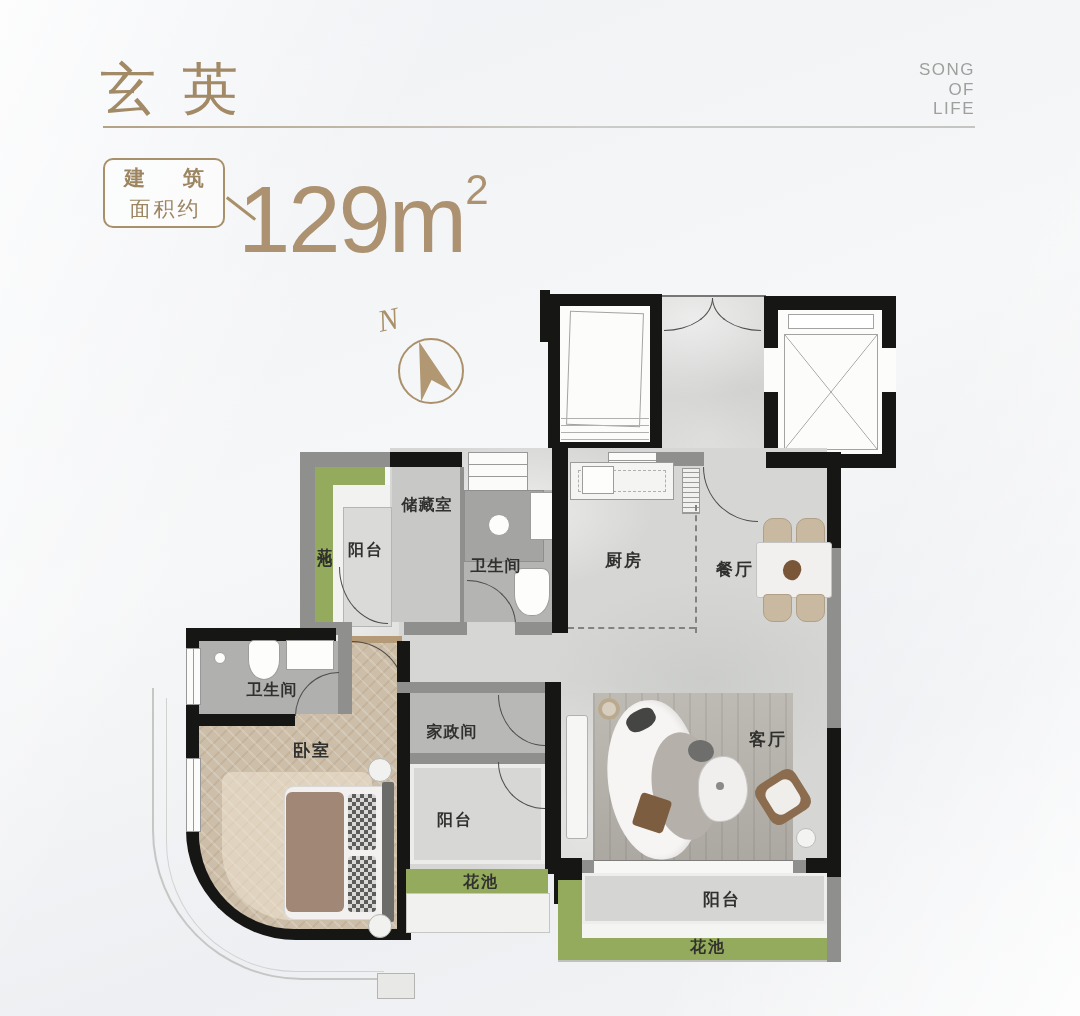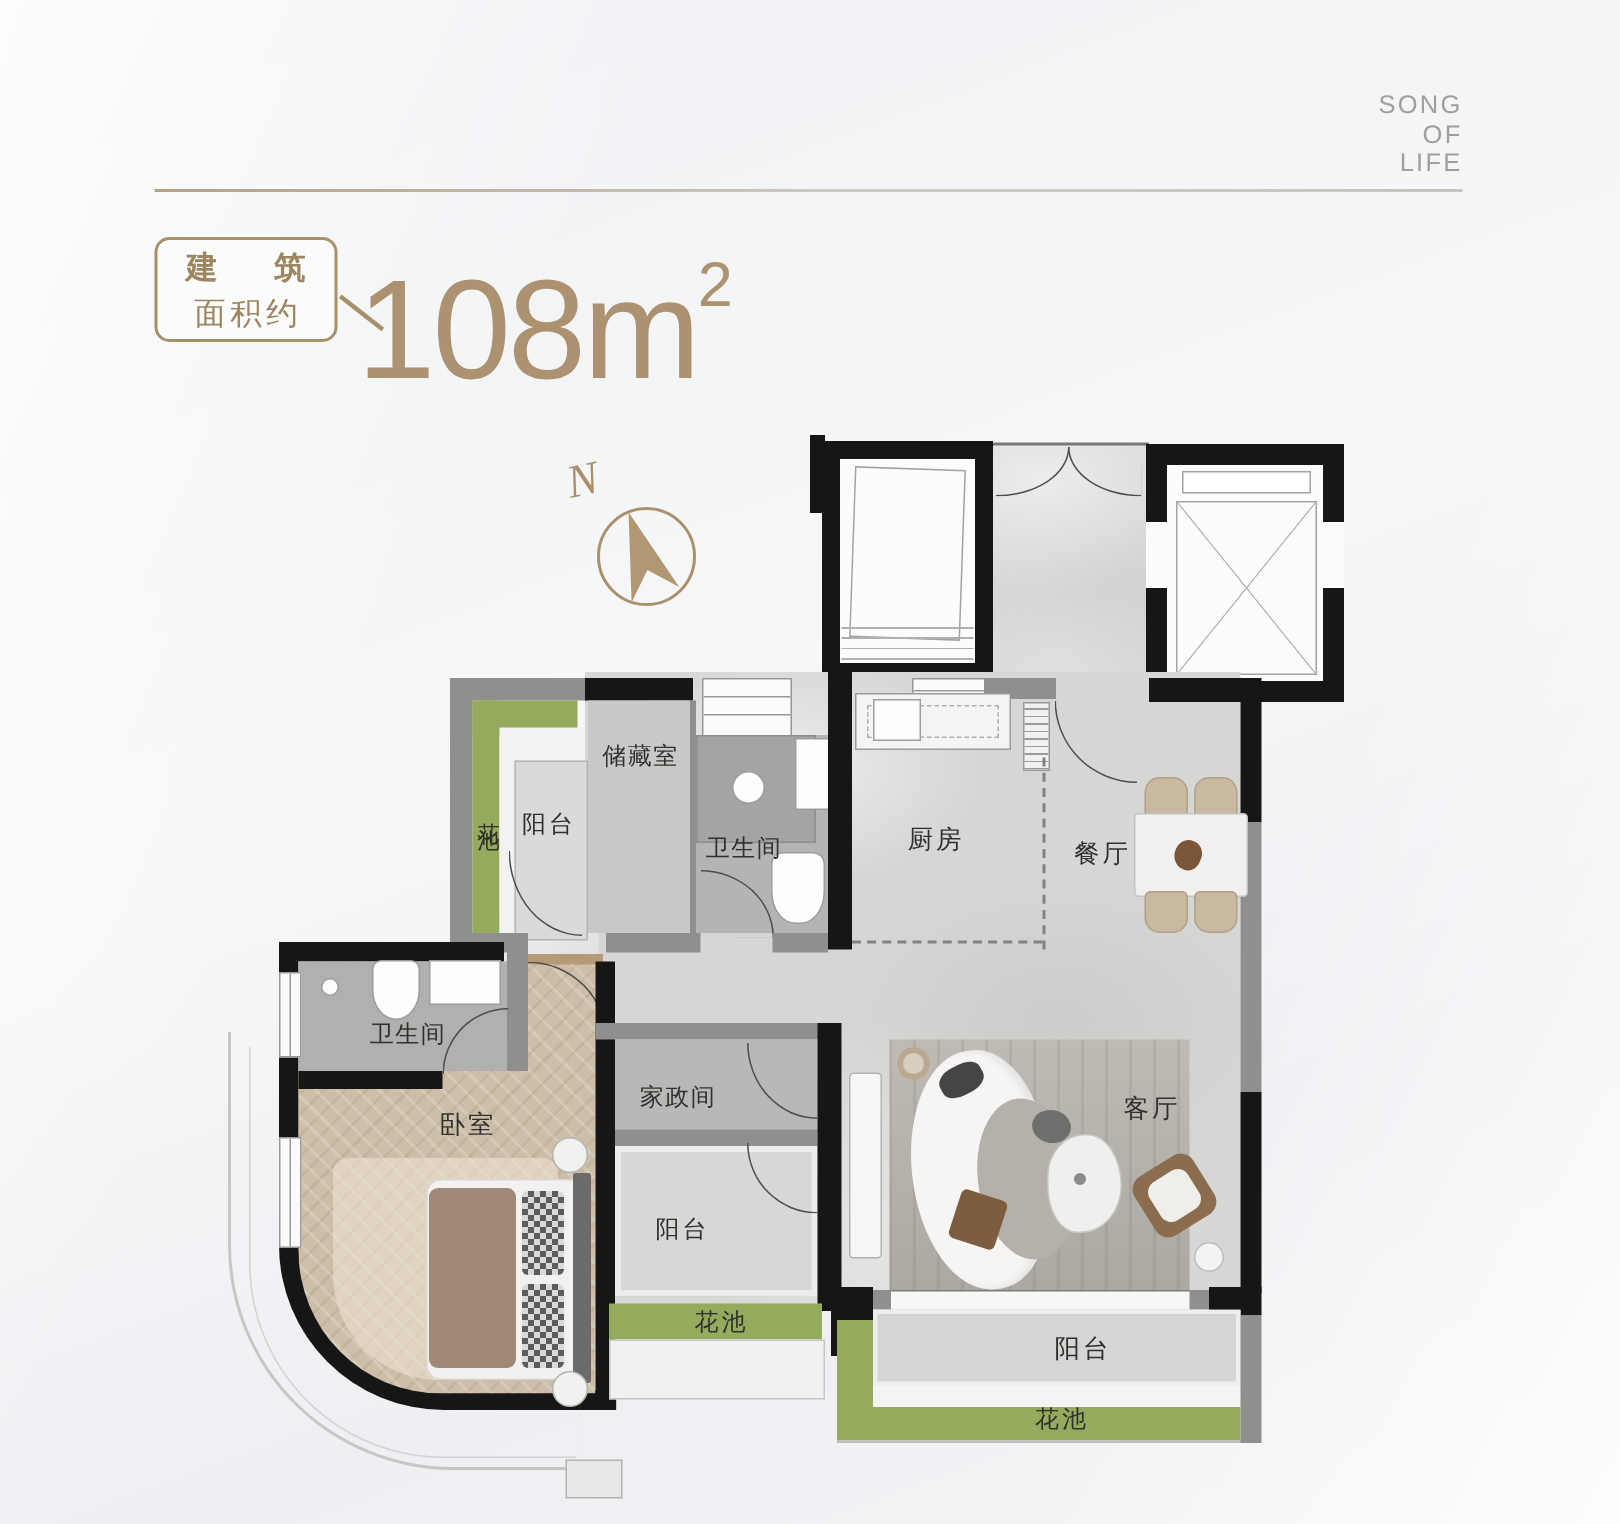--- a/index.html
+++ b/index.html
@@ -41,47 +41,48 @@
                  transform:rotate(-18deg);}
   
   .wall{background:#161614;}
   .gwall{background:#8f908e;}
   .marble{background-color:#d6d7d5;background-image:
       radial-gradient(ellipse 220px 130px at 30% 15%, rgba(255,255,255,.55), transparent 60%),
       radial-gradient(ellipse 260px 170px at 72% 55%, rgba(188,190,188,.4), transparent 60%),
       radial-gradient(ellipse 200px 240px at 45% 88%, rgba(255,255,255,.35), transparent 60%);}
   .arc{border:0 solid #4d4d4b;}
   .win{background:#fbfbf9;border:1px solid #98989a;}
-  .lbl{font-size:17px;color:#30302e;letter-spacing:2px;font-weight:400;
+  .lbl{font-size:17px;color:#30302e;letter-spacing:2px;font-weight:700;
        transform:translate(-50%,-50%);white-space:nowrap;}
   .green{background:#94aa5c;}
   .fixture{background:#fdfdfb;border:1px solid #9d9d9b;}
   
   .watermark{right:6px;top:972px;font-size:27px;font-weight:900;color:#fff;
      letter-spacing:1px;
      text-shadow:-2px -2px 0 #000,2px -2px 0 #000,-2px 2px 0 #000,2px 2px 0 #000,
                  0 -2px 0 #000,0 2px 0 #000,-2px 0 0 #000,2px 0 0 #000;}
 </style>
 </head>
 <body>
 
 <div class="stage">
 
+  <div class="abs title">玄英</div>
   <div class="abs rule"></div>
   <div class="abs slogan">
     <div>SONG</div>
     <div>OF</div>
     <div>LIFE</div>
   </div>
   <div class="abs areabox">
     <div class="l1">建 筑</div>
     <div class="l2">面积约</div>
   </div>
   <div class="abs slash"></div>
-  <div class="abs areaval"><span>108m</span><sup>2</sup></div>
+  <div class="abs areaval"><span>129m</span><sup>2</sup></div>
 
   <div class="abs north-n">N</div>
   <div class="abs compass-circle"></div>
   <div class="abs compass-arrow"></div>
 
   <div class="abs wall" style="left:540px;top:290px;width:10px;height:52px;"></div>
   <div class="abs wall" style="left:548px;top:294px;width:114px;height:160px;"></div>
   <div class="abs" style="left:560px;top:306px;width:90px;height:136px;background:#fcfcfa;"></div>
   <div class="abs" style="left:568px;top:312px;width:72px;height:112px;border:1.2px solid #a3a3a1;transform:rotate(2deg);"></div>
   <div class="abs" style="left:561px;top:416px;width:88px;height:24px;background-image:repeating-linear-gradient(0deg,#b0b0ae 0 1px,transparent 1px 7px);"></div>

